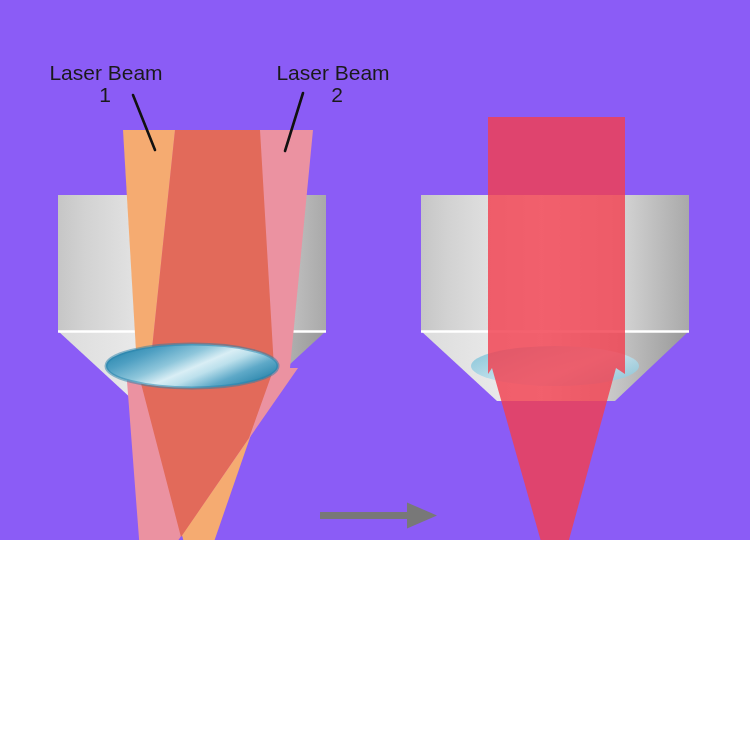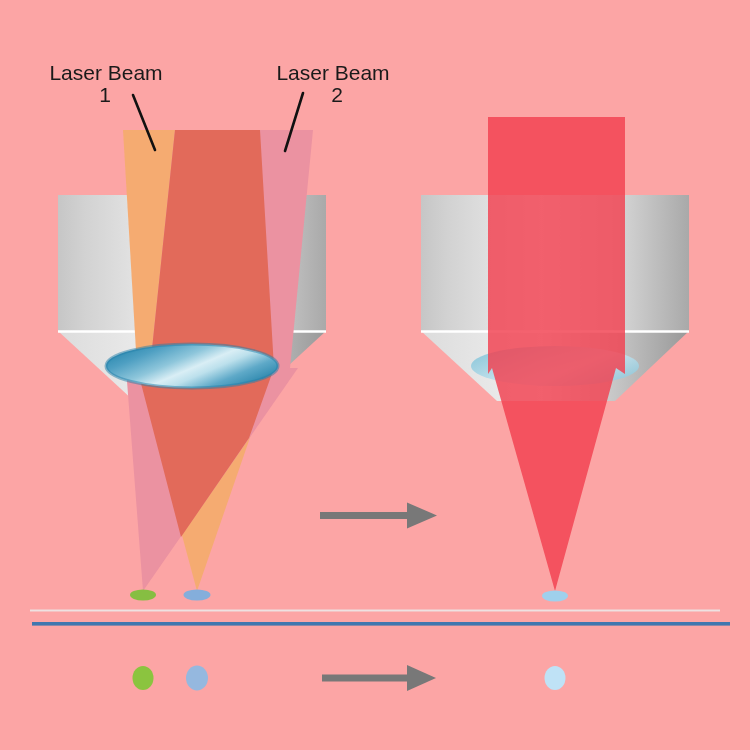--- a/index.html
+++ b/index.html
@@ -1,16 +1,16 @@
 <!DOCTYPE html>
 <html><head>
 <meta charset="utf-8">
 <style>
   html,body{margin:0;padding:0;background:#ffffff;}
-  .stage{width:750px;height:750px;position:relative;background:#fca5a5;overflow:hidden;}
+  .stage{width:750px;height:540px;position:relative;background:#8b5cf6;overflow:hidden;}
   svg{display:block;}
   text{font-family:"Liberation Sans","DejaVu Sans",sans-serif;fill:#1a1a1a;}
   .label{font-size:21px;}
 </style>
 </head>
 <body>
 
 <div class="stage">
 <svg width="750" height="750" viewBox="0 0 750 750">
   <defs>

